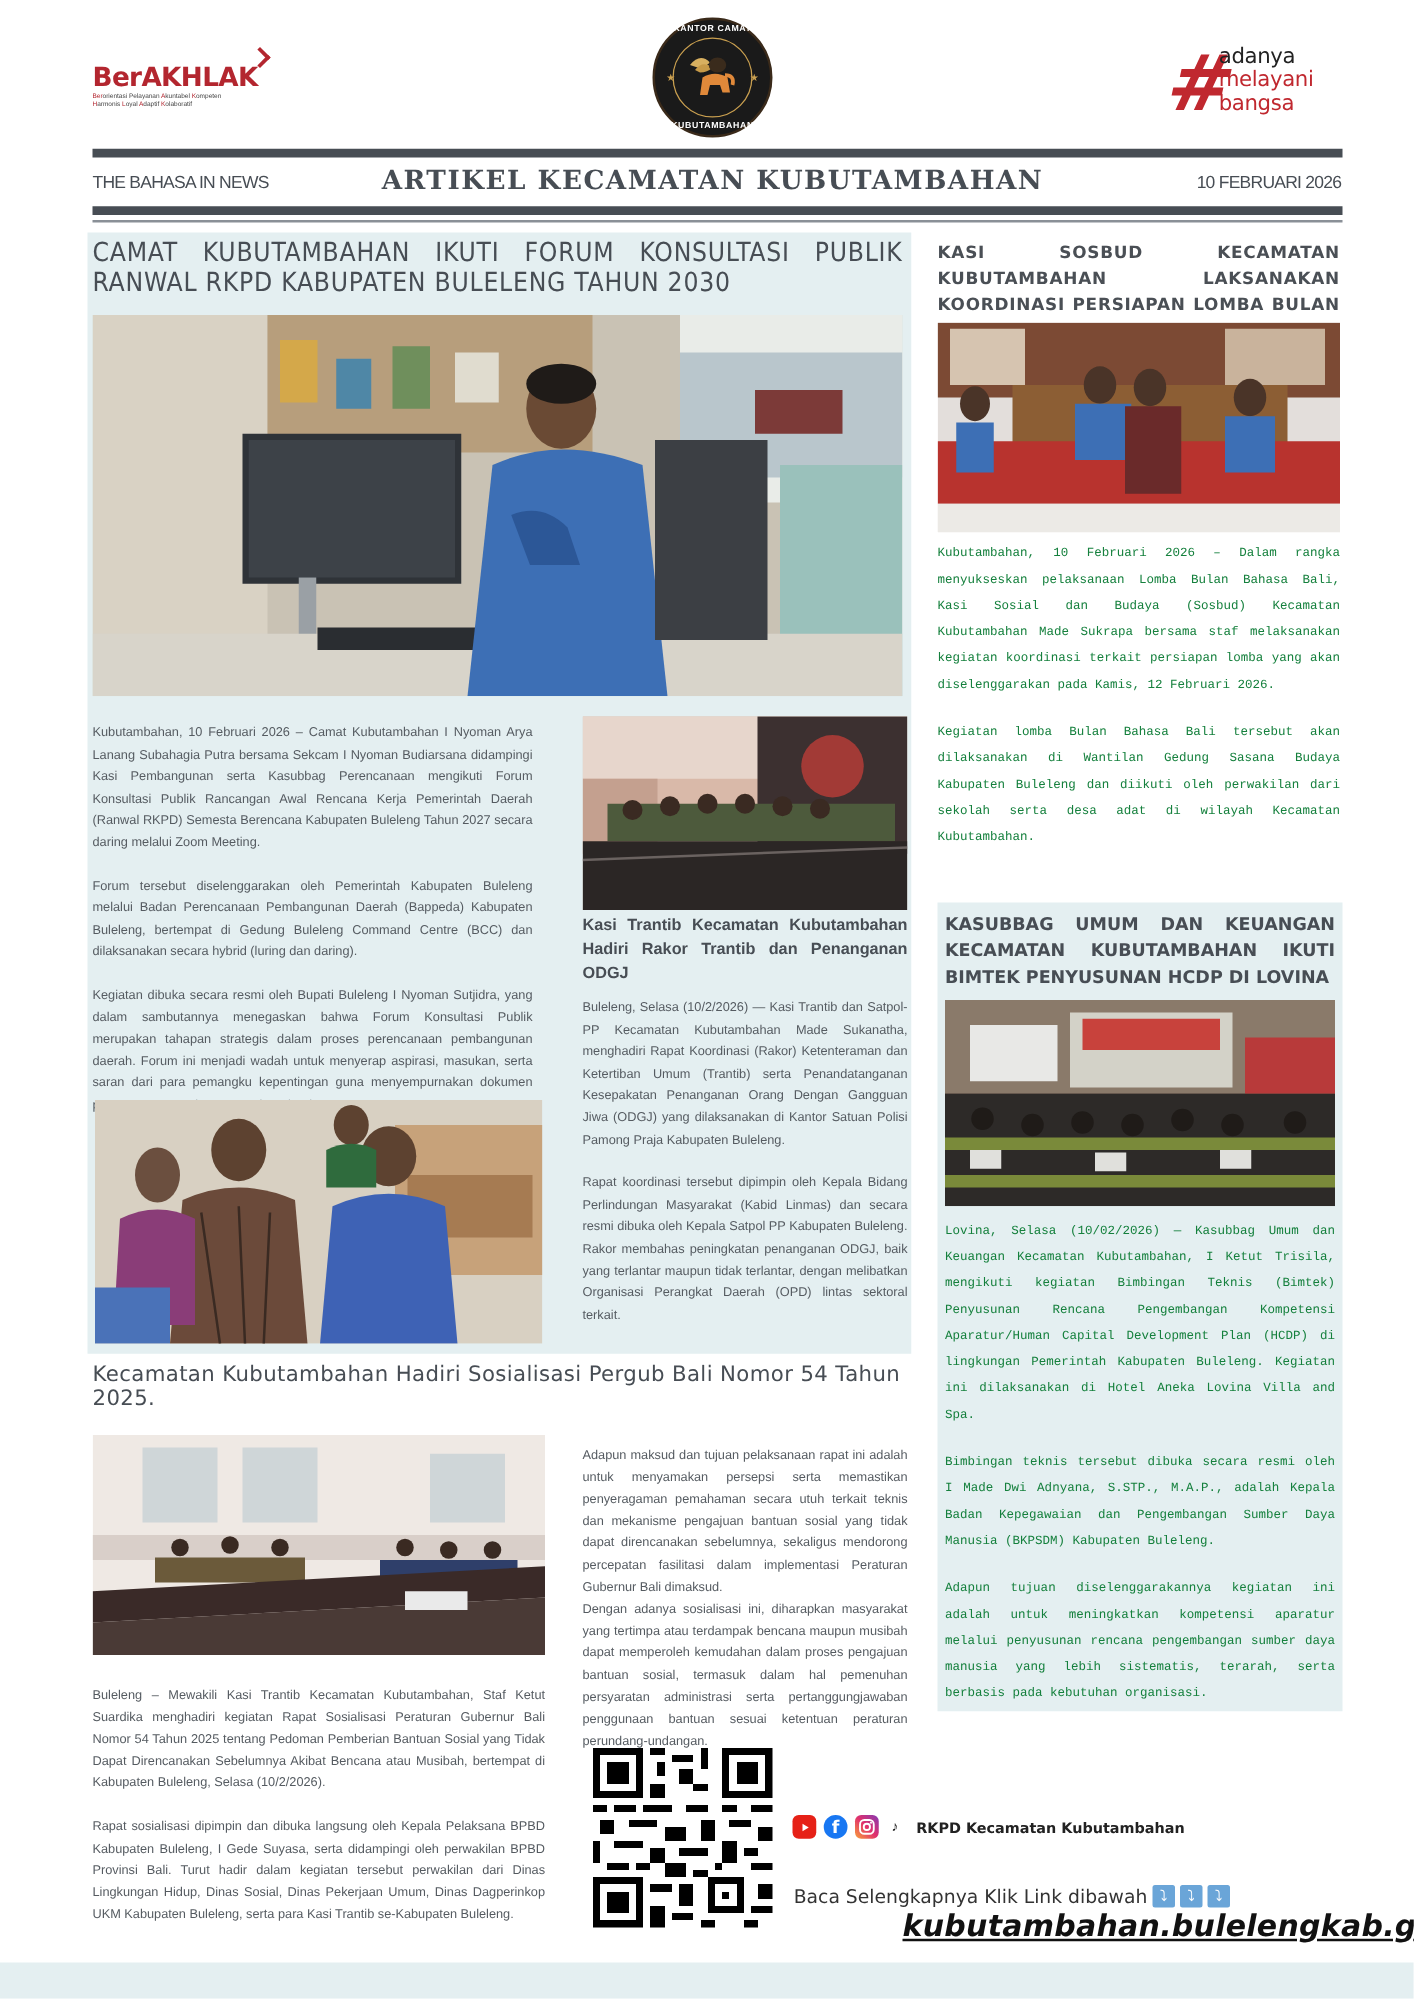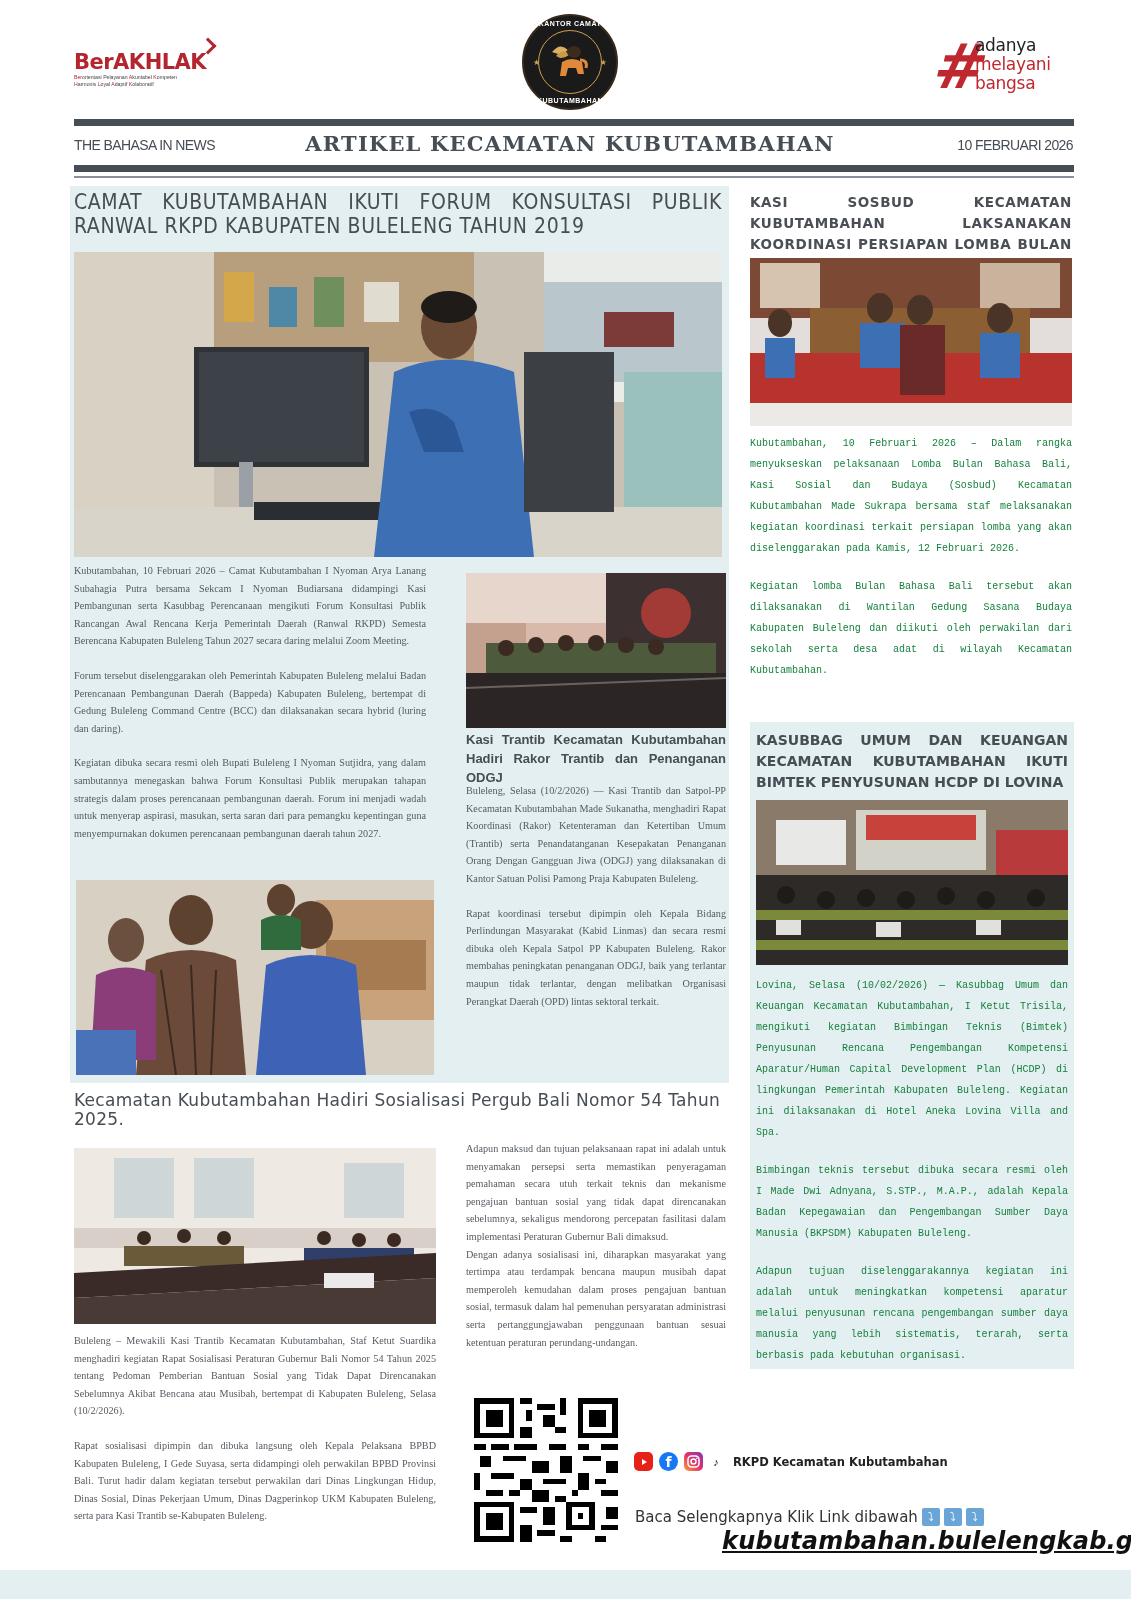--- a/index.html
+++ b/index.html
@@ -40,21 +40,21 @@
     .panel { background: #e4eff1; }
     .photo { overflow: hidden; }
     .photo svg { display: block; width: 100%; height: 100%; }
 
     .h-main { font-family: "DejaVu Sans Condensed", "DejaVu Sans", sans-serif; font-stretch: condensed; font-size: 21px; line-height: 24px; color: #474d54; letter-spacing: 0.6px; text-align: justify; text-align-last: left; }
     .h-main2 { font-family: "DejaVu Sans", sans-serif; font-size: 17px; line-height: 19px; color: #474d54; letter-spacing: 0.3px; }
     .h-side { font-family: "DejaVu Sans", sans-serif; font-weight: bold; font-size: 13.5px; line-height: 21px; color: #4a4f55; letter-spacing: 0.6px; text-align: justify; text-align-last: left; }
     .h-side2 { font-family: "DejaVu Sans", sans-serif; font-weight: bold; font-size: 14px; line-height: 21px; color: #474d54; text-align: justify; text-align-last: left; }
     .h-sub { font-family: "Liberation Sans", sans-serif; font-weight: bold; font-size: 13px; line-height: 19px; color: #474d54; text-align: justify; text-align-last: left; }
 
-    .body-sm { font-family: Liberation Serif, serif; font-size: 10.2px; line-height: 17.6px; color: #555b61; text-align: justify; }
+    .body-sm { font-family: Liberation Sans, sans-serif; font-size: 10.2px; line-height: 17.6px; color: #555b61; text-align: justify; margin-top: 16px; }
     .body-md { font-family: Liberation Mono, monospace; font-size: 10px; line-height: 21px; color: #15803d; text-align: justify; }
     .body-sm p + p, .body-md p + p { margin-top: 17px; }
     .body-tight p + p { margin-top: 0; }
 
     .social { left: 634px; top: 1452px; display: flex; align-items: center; gap: 6px; }
     .social .ic { width: 19px; height: 19px; border-radius: 5px; display: flex; align-items: center; justify-content: center; }
     .social .yt { background: #e62117; }
     .social .fb { background: #1877f2; border-radius: 50%; color: #fff; font-weight: bold; font-size: 14px; font-family: "DejaVu Sans", sans-serif; }
     .social .ig { background: linear-gradient(45deg, #f9a13a, #e1306c, #833ab4); }
     .social .tt { width: 14px; font-size: 11px; color: #111; background: none; }
@@ -104,21 +104,21 @@
 
 <div class="abs bar-thick" style="top:119px"></div>
 <div class="abs mast-left">THE BAHASA IN NEWS</div>
 <div class="abs mast-title">ARTIKEL KECAMATAN KUBUTAMBAHAN</div>
 <div class="abs mast-right">10 FEBRUARI 2026</div>
 <div class="abs bar-thick" style="top:165px"></div>
 <div class="abs bar-thin" style="top:176px; background:#8a9097"></div>
 
 <div class="abs panel" style="left:70px; top:186px; width:659px; height:897px;"></div>
 
-<div class="abs h-main" style="left:74px; top:190px; width:648px;">CAMAT KUBUTAMBAHAN IKUTI FORUM KONSULTASI PUBLIK RANWAL RKPD KABUPATEN BULELENG TAHUN 2019</div>
+<div class="abs h-main" style="left:74px; top:190px; width:648px;">CAMAT KUBUTAMBAHAN IKUTI FORUM KONSULTASI PUBLIK RANWAL RKPD KABUPATEN BULELENG TAHUN 2030</div>
 
 <div class="abs photo" style="left:74px; top:252px; width:648px; height:305px;">
   <svg viewBox="0 0 648 305" preserveAspectRatio="none">
     <rect width="648" height="305" fill="#c9c2b4"></rect>
     <rect x="0" y="0" width="140" height="305" fill="#d9d2c4"></rect>
     <rect x="140" y="0" width="260" height="110" fill="#b79e7c"></rect>
     <rect x="150" y="20" width="30" height="50" fill="#d4a84a"></rect>
     <rect x="195" y="35" width="28" height="40" fill="#4f87a6"></rect>
     <rect x="240" y="25" width="30" height="50" fill="#6f8f5c"></rect>
     <rect x="290" y="30" width="35" height="40" fill="#e0dccf"></rect>

